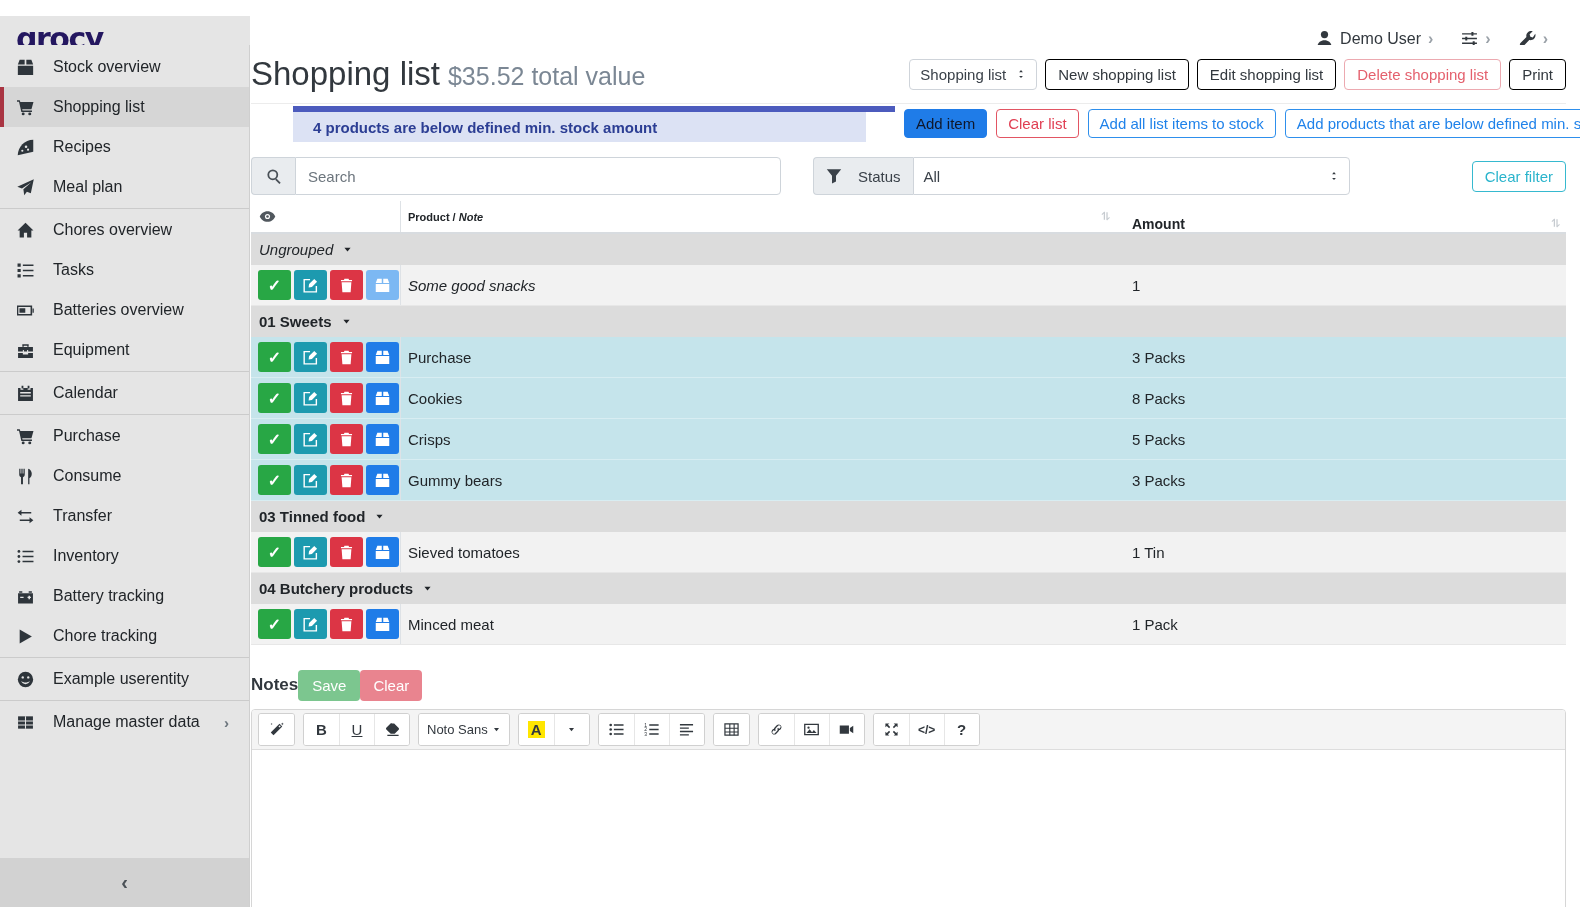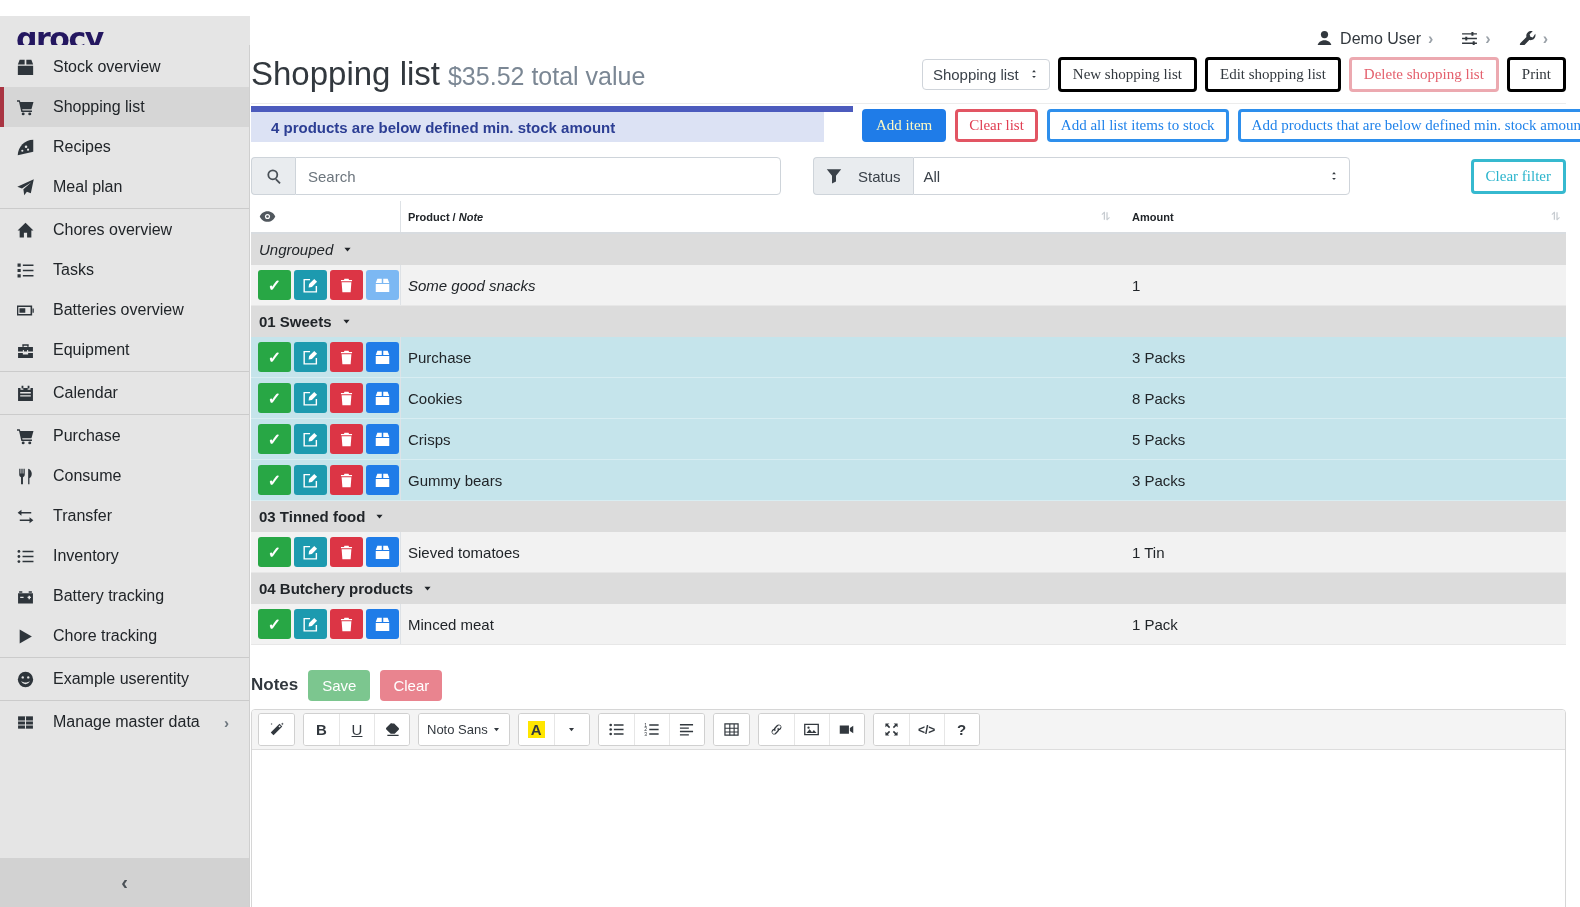--- a/index.html
+++ b/index.html
@@ -32,36 +32,36 @@
     color:#4b5157; font-size:20px; font-weight:bold; cursor:pointer; }
 
   
   .main { position:absolute; top:45px; left:250px; width:1330px; height:862px; padding:0 14px 0 1px; background:#fff; }
 
   .page-head { height:58px; display:flex; align-items:center; }
   .page-head h1 { font-size:33px; font-weight:400; color:#32383e; }
   .page-head h1 small { font-size:25px; color:#7b8794; font-weight:400; margin-left:8px; }
   .head-actions { margin-left:auto; display:flex; align-items:center; gap:8px; }
 
-  .btn { border-radius:4px; font-size:15px; padding:6px 12px; background:#fff; border:3px solid #000000;
-    color:#32383e; cursor:pointer; font-family:Liberation Serif, serif; white-space:nowrap; }
+  .btn { border-radius:4px; font-size:15px; padding:6px 12px; background:#fff; border:1px solid #000000;
+    color:#32383e; cursor:pointer; font-family:Liberation Sans, sans-serif; white-space:nowrap; }
   .btn.outline-danger { border-color:#eca9b0; color:#e4606d; }
   .btn.outline-red { border-color:#e25563; color:#e03e52; }
   .btn.outline-blue { border-color:#2e8fec; color:#1f82ea; }
   .btn.outline-teal { border-color:#36b9cf; color:#2ab4cc; }
-  .btn.solid-blue { background:#1f7ce8; border-color:#1f7ce8; color:#fef9c3; }
+  .btn.solid-blue { background:#1f7ce8; border-color:#1f7ce8; color:#0f172a; }
 
   .select-box { display:flex; align-items:center; justify-content:space-between; gap:10px;
     border:1px solid #cfd4da; border-radius:4px; padding:6px 10px; font-size:15px; color:#3a4149;
     background:#fff; cursor:pointer; }
   .select-box svg { width:10px; height:14px; fill:#343a40; flex:none; }
 
   hr.head-rule { border:none; border-top:1px solid #ececec; }
 
-  .alert-row { display:flex; align-items:flex-start; margin-top:2px; height:38px; }
+  .alert-row { display:flex; align-items:flex-start; margin-top:2px; height:38px;margin-left:42px; }
   .minstock { width:602px; flex:none; }
   .minstock .strip { height:6px; background:#4c5bbd; }
   .minstock .box { height:30px; width:573px; background:#dce2f4; color:#2c3e94; font-weight:bold;
     font-size:15px; display:flex; align-items:center; padding-left:20px; }
   .list-actions { display:flex; gap:9px; margin-left:9px; margin-top:3px; }
   .list-actions .btn { padding:5px 11px; }
 
   .filter-row { display:flex; align-items:center; margin-top:12px; height:40px; }
   .search-group { display:flex; width:530px; height:38px; }
   .input-prefix { background:#e9ecef; border:1px solid #ced4da; border-right:0; border-radius:4px 0 0 4px;
@@ -75,21 +75,21 @@
   .status-prefix { gap:16px; padding:0 12px; font-size:15px; color:#3a4149; }
   .status-select { width:437px; border-radius:0 4px 4px 0; }
   .clear-filter { margin-left:auto; }
 
   
   .tbl { margin-top:5px; }
   .thead { display:flex; height:33px; align-items:stretch; border-bottom:2px solid #d8dcE0; }
   .th-c1 { width:150px; border-right:1px solid #dee2e6; display:flex; align-items:center; padding-left:8px; }
   .th-c1 svg { width:17px; height:17px; fill:#51585e; }
   .th-c2 { width:719px; display:flex; align-items:center; padding-left:7px; font-weight:bold; font-size:11px; }
-  .th-c3 { flex:1; display:flex; align-items:center; padding-left:12px; font-weight:bold; font-size:11px;gap:44px; }
+  .th-c3 { flex:1; display:flex; align-items:flex-end; padding-left:12px; font-weight:bold; font-size:14px;gap:44px; }
   .sort { margin-left:auto; margin-right:8px; }
   .sort svg { width:12px; height:12px; fill:#c6cbd0; }
 
   .group-row { height:31px; background:#dcdcdc; display:flex; align-items:center; padding-left:8px;
     font-size:15px; font-weight:bold; color:#212529; cursor:pointer; }
   .group-row.italic { font-style:italic; font-weight:400; }
   .group-caret { margin-left:9px; display:flex; }
   .group-caret svg { width:11px; height:11px; fill:#212529; }
 
   .item-row { display:flex; height:41px; align-items:stretch; background:#f2f2f2; border-bottom:1px solid #e7e7e7; }
@@ -102,21 +102,21 @@
   .abtn.done { background:#28a745; font-size:16px; font-weight:bold; }
   .abtn.edit { background:#1d9aaf; }
   .abtn.del  { background:#dc3545; }
   .abtn.stock{ background:#1f7ce8; }
   .abtn.stock.dis { background:#7cb8f3; }
   .cell-product { width:719px; flex:none; display:flex; align-items:center; padding-left:7px; font-size:15px; }
   .cell-product.note { font-style:italic; }
   .cell-amount { flex:1; display:flex; align-items:center; padding-left:12px; font-size:15px; }
 
   
-  .notes-head { margin-top:22px; display:flex; align-items:center; gap:10px; height:36px; }
+  .notes-head { margin-top:22px; display:flex; align-items:center; height:36px; }
   .notes-title { font-size:17px; font-weight:bold; color:#32383e; }
   .btn-save { background:#7cc68f; color:#fff; border:none; padding:7px 14px; border-radius:4px;
     font-size:15px; cursor:pointer; font-family:inherit; }
   .btn-clearnotes { background:#e9848f; color:#fff; border:none; padding:7px 13px; border-radius:4px;
     font-size:15px; cursor:pointer; font-family:inherit; }
 
   .editor { margin-top:6px; border:1px solid #d6d6d6; border-radius:4px; overflow:hidden; }
   .toolbar { background:#f4f4f4; border-bottom:1px solid #ddd; height:40px; display:flex; align-items:center;
     gap:8px; padding:0 6px; }
   .tgroup { display:flex; background:#fff; border:1px solid #d0d0d0; border-radius:3px; overflow:hidden; }

